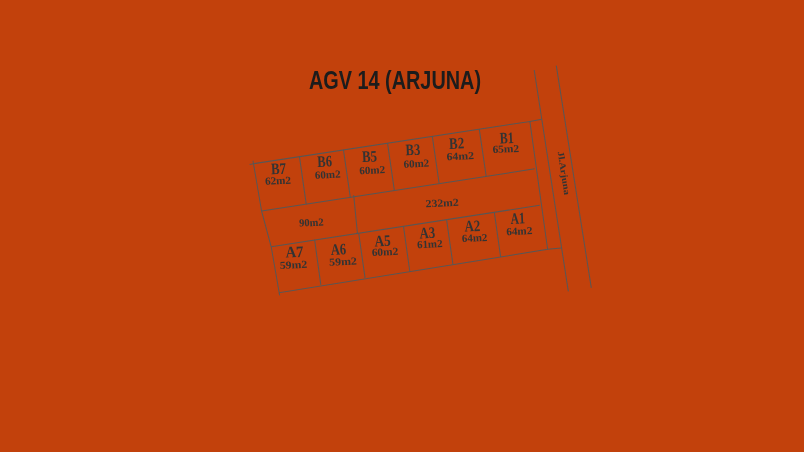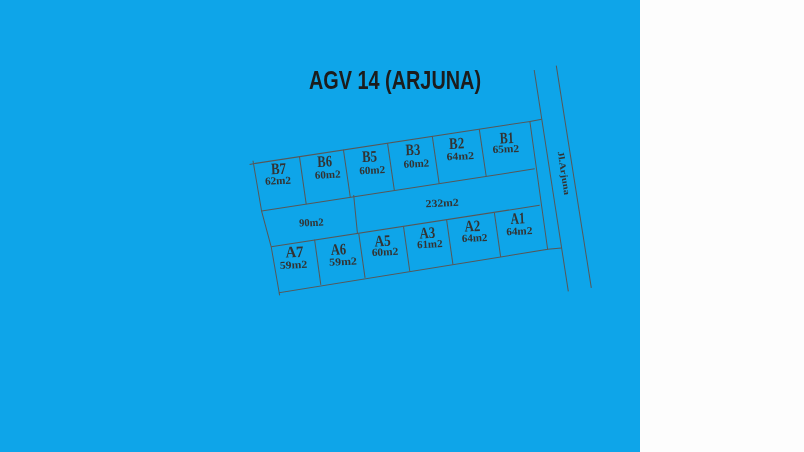--- a/index.html
+++ b/index.html
@@ -1,16 +1,16 @@
 <!DOCTYPE html>
 <html><head>
 <meta charset="utf-8">
 <style>
   html,body{margin:0;padding:0;background:#fdfdfd;}
-  .page{position:relative;width:640px;height:452px;background:#0ea5e9;overflow:hidden;
+  .page{position:relative;width:804px;height:452px;background:#c2410c;overflow:hidden;
         font-family:"Liberation Serif", serif;}
   svg{position:absolute;left:0;top:0;}
   .ln{stroke:#575757;stroke-width:1;fill:none;}
   .nm{font-family:"Liberation Serif",serif;font-weight:bold;font-size:16px;fill:#333333;text-anchor:middle;}
   .ar{font-family:"Liberation Serif",serif;font-weight:bold;font-size:10.8px;fill:#333333;text-anchor:middle;}
 </style>
 </head>
 <body>
 <div class="page">
 <svg width="804" height="452" viewBox="0 0 804 452">

